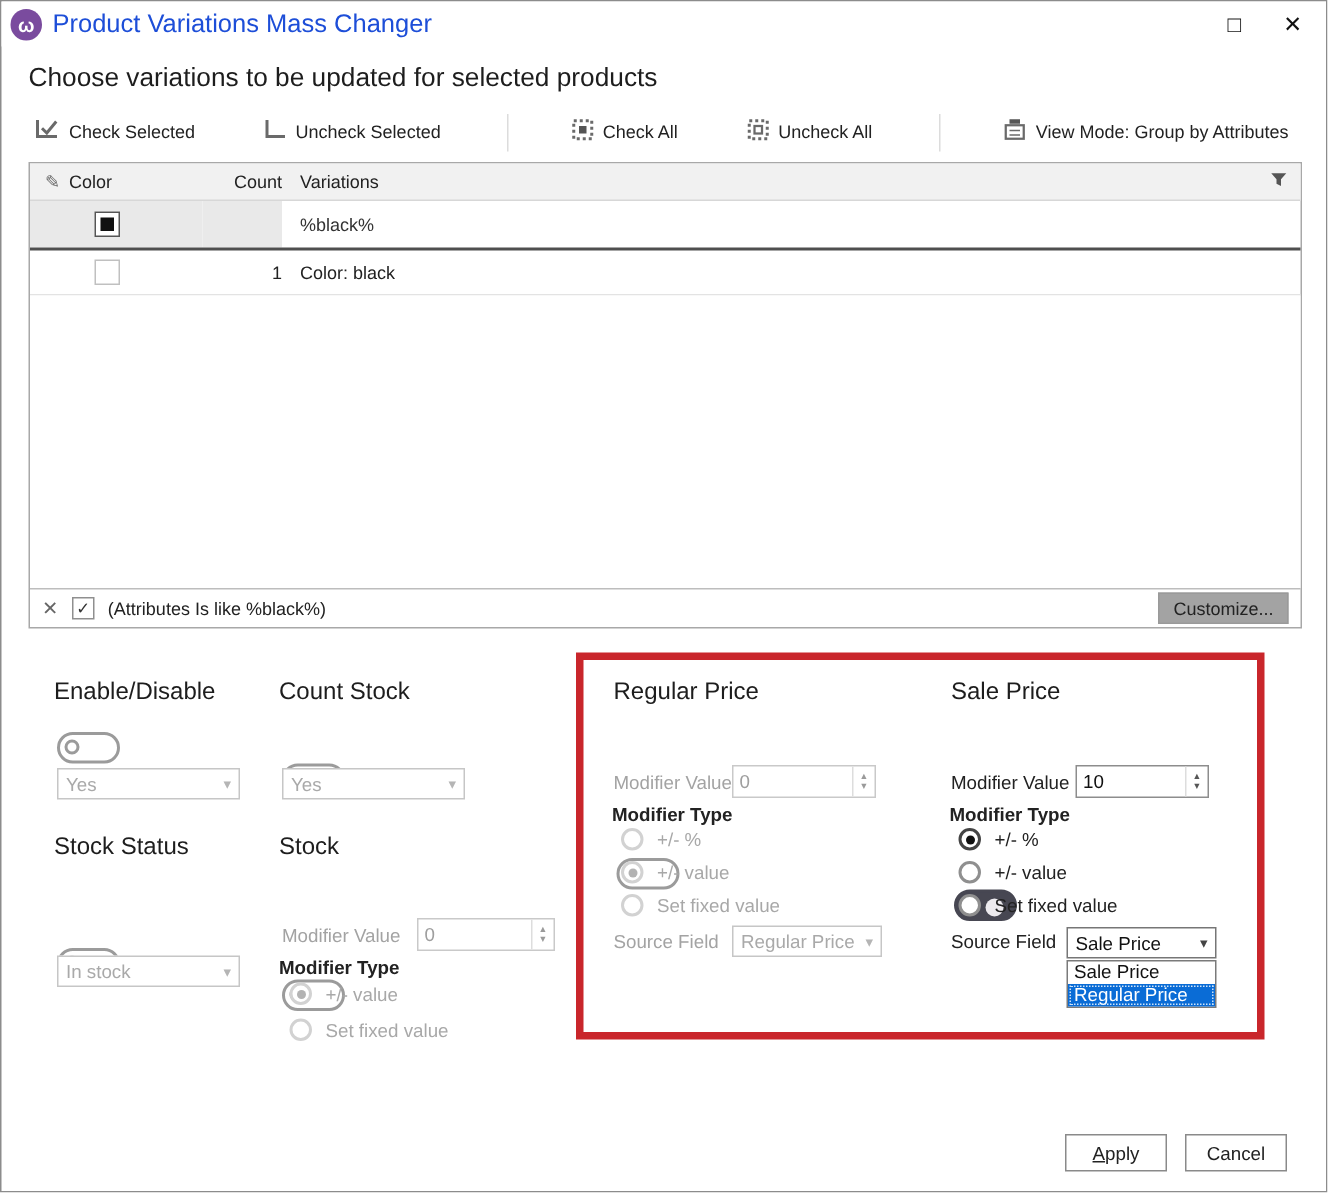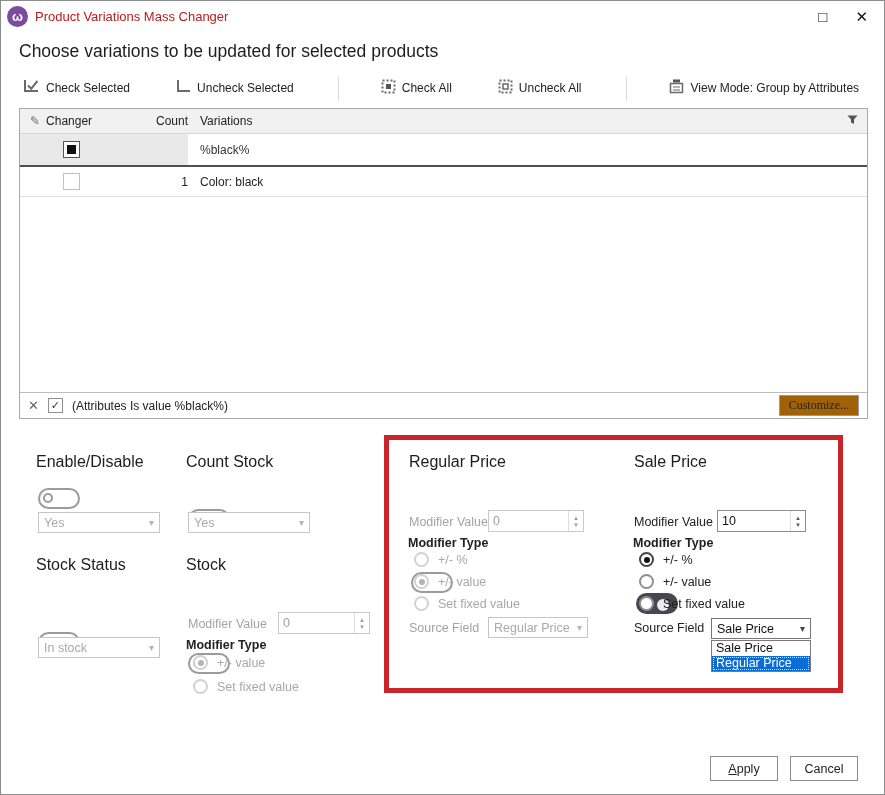--- a/index.html
+++ b/index.html
@@ -8,21 +8,21 @@
   .window { position:relative; width:885px; height:795px; background:#fff;
             border:1px solid #8c8c8c; }
   .abs { position:absolute; }
 
   
   .titlebar { position:absolute; top:0; left:0; right:0; height:30px;
               display:flex; align-items:center; padding-left:6px; background:#fff; }
   .app-icon { width:21px; height:21px; border-radius:50%; background:#7a4b9e;
               color:#fff; font-size:13px; font-weight:bold; display:flex;
               align-items:center; justify-content:center; }
-  .win-title { margin-left:7px; font-size:13px; color:#b91c1c; }
+  .win-title { margin-left:7px; font-size:17px; color:#1d4ed8; }
   .winbtns { margin-left:auto; display:flex; align-items:center; gap:28px; padding-right:16px; }
   .winbtn { font-size:15px; color:#111; line-height:1; cursor:default; }
 
   
   .heading { position:absolute; left:18px; top:40px; font-size:17.5px; color:#1d1d1d; }
   .toolbar { position:absolute; left:18px; top:73px; height:28px; display:flex; align-items:center;gap:28px; }
   .tb-item { display:flex; align-items:center; gap:6px; font-size:12px; color:#222;
              padding:3px 8px 3px 4px; margin-right:6px; }
   .tb-sep { width:1px; height:25px; background:#dcdcdc; margin:0 10px 0 2px; }
 
@@ -45,22 +45,22 @@
   .g-body { flex:1; background:#fff; }
   .g-filterbar { height:26px; border-top:1px solid #bdbdbd; display:flex;
                  align-items:center; padding:0 8px; gap:9px; font-size:12px; color:#222; }
   .clear-x { color:#666; font-size:13px; }
   .cb { width:17px; height:17px; border:1px solid #b1b1b1; background:#fff;
         display:flex; align-items:center; justify-content:center; }
   .cb.fill { border-color:#555; margin-left:33px; }
   .cb.fill::after { content:""; width:9px; height:9px; background:#111; }
   .cb.empty { margin-left:33px; border-color:#c0c0c0; }
   .cb.small { width:15px; height:15px; border-color:#8f8f8f; font-size:11px; color:#333; }
-  .customize-btn { margin-left:auto; height:21px; border:1px solid #9a9a9a; background:#a16207;
-                   font-size:12px; color:#222; padding:0 9px; font-family:Liberation Serif, serif; }
+  .customize-btn { margin-left:auto; height:21px; border:1px solid #9a9a9a; background:#a3a3a3;
+                   font-size:12px; color:#222; padding:0 9px; font-family:Liberation Sans, sans-serif; }
 
   
   .sec-title { font-size:16px; color:#1d1d1d; }
   .toggle { width:42px; height:21px; border:2px solid #9b9b9b; border-radius:11px;
             background:#fff; position:relative; }
   .toggle .knob { position:absolute; left:3px; top:2.5px; width:10px; height:10px;
                   border:2px solid #9b9b9b; border-radius:50%; background:#fff; }
   .toggle.on { background:#474752; border-color:#474752; }
   .toggle.on .knob { left:auto; right:7px; top:4px; width:12px; height:12px;
                      border:none; background:#eceaee; }
@@ -168,21 +168,21 @@
         </svg>
       </span>
       <span>View Mode: Group by Attributes</span>
     </div>
   </div>
 
   <div class="grid">
     <div class="g-header">
       <div class="col-update">
         <span class="pencil">✎</span>
-        <span>Changer</span>
+        <span>Color</span>
       </div>
       <div class="col-count">Count</div>
       <div class="col-attr">Variations</div>
       <span class="funnel">
         <svg width="11" height="10" viewBox="0 0 11 10">
           <path d="M0.5 0.5 h10 L7 4.5 V9 L4 7.5 V4.5 Z" fill="#555"></path>
         </svg>
       </span>
     </div>
     <div class="g-filter">
@@ -197,21 +197,21 @@
       <div class="col-update">
         <span class="cb empty"></span>
       </div>
       <div class="col-count">1</div>
       <div class="col-attr">Color: black</div>
     </div>
     <div class="g-body"></div>
     <div class="g-filterbar">
       <span class="clear-x">✕</span>
       <span class="cb small">✓</span>
-      <span>(Attributes Is value %black%)</span>
+      <span>(Attributes Is like %black%)</span>
       <button class="customize-btn">Customize...</button>
     </div>
   </div>
 
   <div class="abs sec-title" style="left:35px;top:452px">Enable/Disable</div>
   <div class="abs toggle" style="left:37px;top:487px">
       <span class="knob"></span>
     </div>
   <div class="abs combo" style="left:37px;top:511px;width:122px">
     <span>Yes</span>

